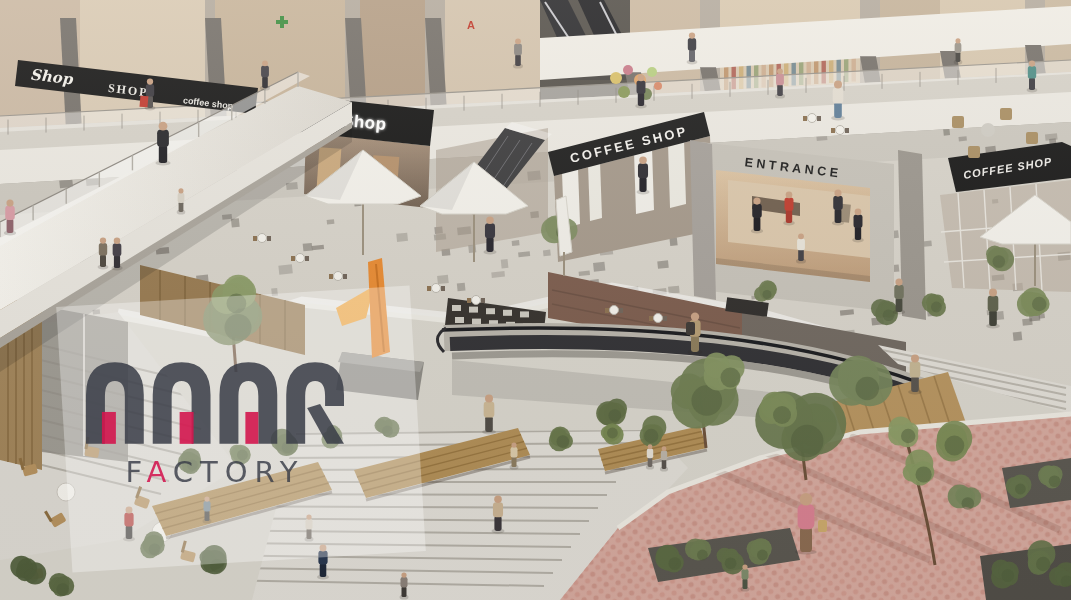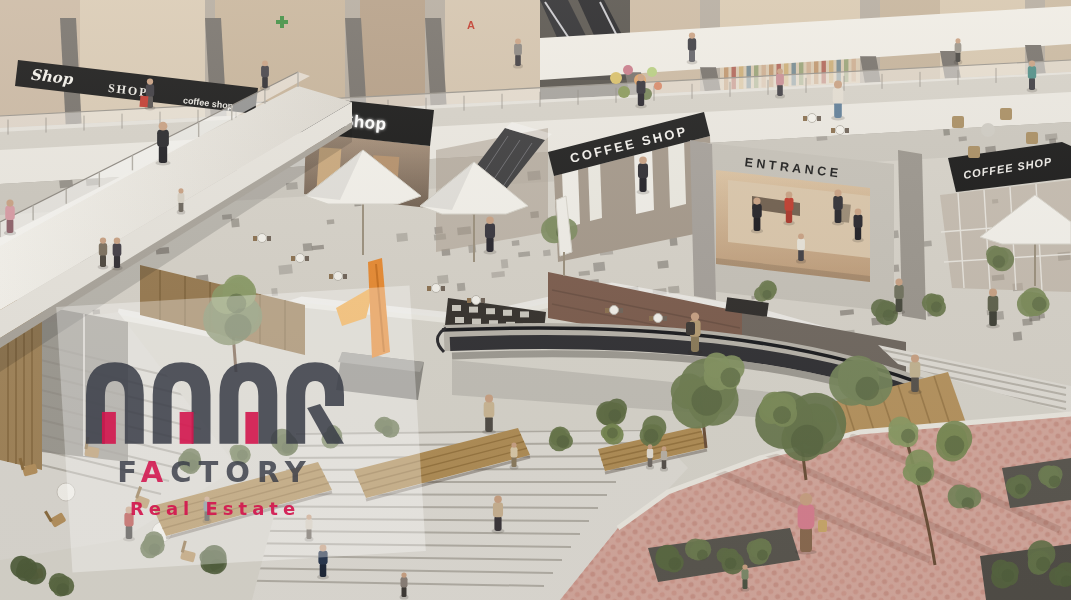--- a/index.html
+++ b/index.html
@@ -13,21 +13,21 @@
   .sign-coffee-main{font:700 13px "Liberation Sans",sans-serif;letter-spacing:2.5px;fill:#f4f2ee;}
   .sign-entrance{font:700 12.5px "Liberation Sans",sans-serif;letter-spacing:3.5px;fill:#1b1b1b;}
   .sign-coffee-right{font:italic 800 11px "Liberation Sans",sans-serif;letter-spacing:1px;fill:#eeece8;}
   .sign-red-a{font:800 11px "Liberation Sans",sans-serif;fill:#c0392b;}
   
   .wm{position:absolute;left:58px;top:250px;width:370px;height:320px;pointer-events:none;}
   .wm-panel{position:absolute;left:6px;top:46px;width:354px;height:266px;
             background:rgba(255,255,255,.32);transform:rotate(-3.5deg);}
   .wm-logo{position:absolute;left:26px;top:112px;width:262px;text-align:center;}
   .aqar-svg{display:block;width:258px;height:82px;margin:0 auto;}
-  .wm-factory{font-family:"DejaVu Sans",sans-serif;font-weight:700;font-size:29px;
+  .wm-factory{font-family:"DejaVu Sans",sans-serif;font-weight:400;font-size:29px;
               letter-spacing:7px;color:rgba(56,60,71,.82);margin-top:11px;white-space:nowrap;}
   .wm-factory .crimson{color:rgba(211,22,78,.88);}
   .wm-tagline{font-family:"DejaVu Sans",sans-serif;font-weight:700;font-size:18px;
               letter-spacing:5px;color:rgba(211,22,78,.92);margin-top:9px;white-space:nowrap;}
   .sr{position:absolute;width:1px;height:1px;overflow:hidden;clip:rect(0 0 0 0);}
 </style>
 </head>
 <body>
 
 <div class="stage">
@@ -1244,16 +1244,15 @@
         <polygon transform="translate(201,0)" points="34,42 58,82 41,82 21,46"></polygon>
       </g>
       <g fill="rgba(211,22,78,.9)">
         <rect x="16" y="50" width="14" height="32"></rect>
         <rect x="94" y="50" width="14" height="32"></rect>
         <rect x="160" y="50" width="13" height="32"></rect>
       </g>
     </svg>
     <span class="sr">AQAR</span>
     <div class="wm-factory"><span>F</span><span class="crimson">A</span><span>CTORY</span></div>
-    <div class="wm-tagline">Real Estate</div>
   </div>
 </div>
 </div>
 
 </body></html>

